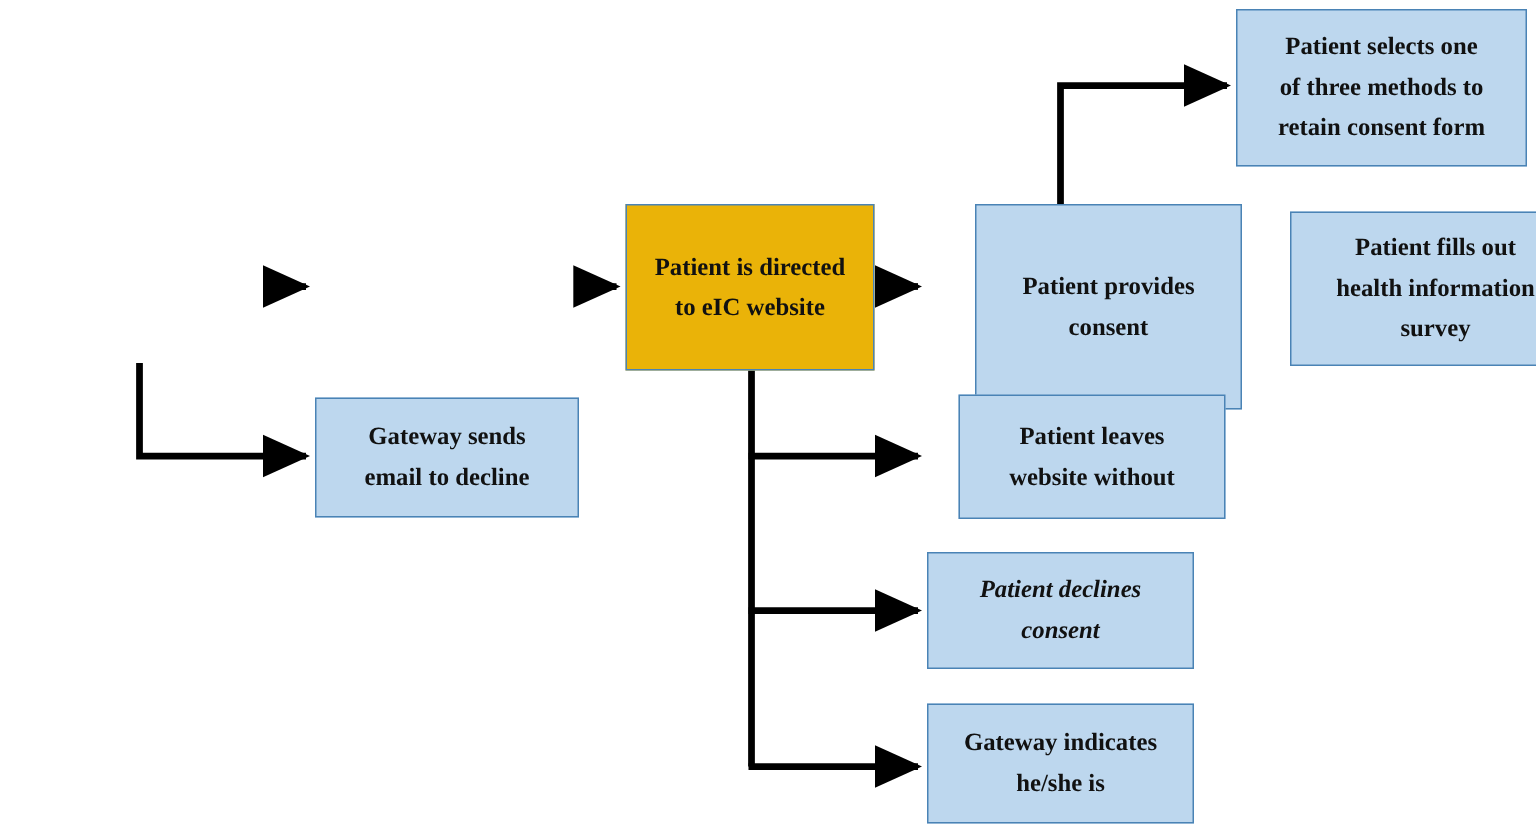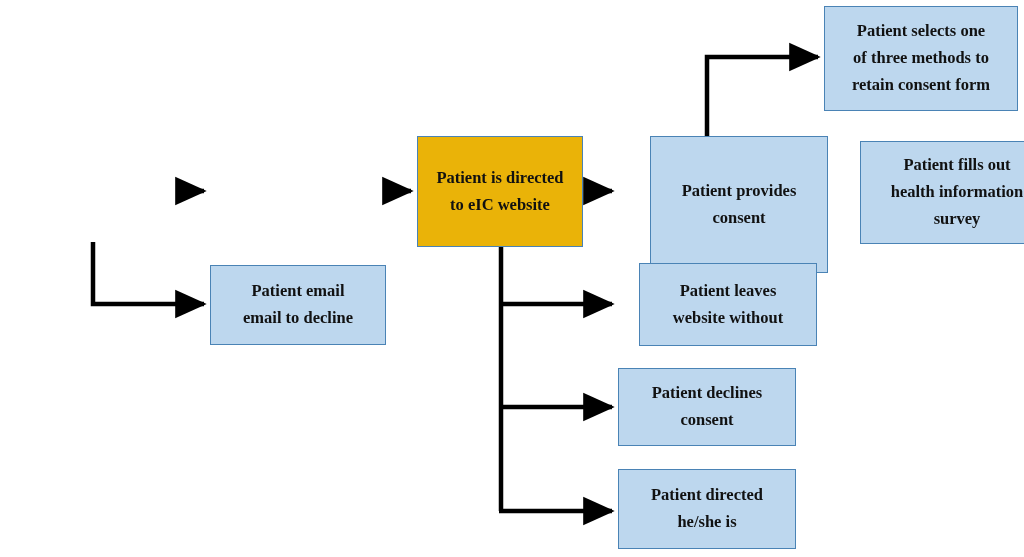--- a/index.html
+++ b/index.html
@@ -119,32 +119,32 @@
 retain consent form</span>
   </div>
 
   <div class="node" style="left: 860px; top: 141px; width: 194px; height: 103px; background: rgb(189, 215, 238); border-color: rgb(74, 131, 181); color: rgb(17, 17, 17);">
     <span class="node-label">Patient fills out
 health information
 survey</span>
   </div>
 
   <div class="node" style="left: 210px; top: 265px; width: 176px; height: 80px; background: rgb(189, 215, 238); border-color: rgb(74, 131, 181); color: rgb(17, 17, 17);">
-    <span class="node-label">Patient email
+    <span class="node-label">Gateway sends
 email to decline</span>
   </div>
 
   <div class="node" style="left: 618px; top: 263px; width: 178px; height: 83px; background: rgb(189, 215, 238); border-color: rgb(74, 131, 181); color: rgb(17, 17, 17); margin-left: 21px;">
     <span class="node-label">Patient leaves
 website without</span>
   </div>
 
-  <div class="node" style="left: 618px; top: 368px; width: 178px; height: 78px; background: rgb(189, 215, 238); border-color: rgb(74, 131, 181); color: rgb(17, 17, 17);">
+  <div class="node" style="left: 618px; top: 368px; width: 178px; height: 78px; background: rgb(189, 215, 238); border-color: rgb(74, 131, 181); color: rgb(17, 17, 17); font-style: italic;">
     <span class="node-label">Patient declines
 consent</span>
   </div>
 
   <div class="node" style="left: 618px; top: 469px; width: 178px; height: 80px; background: rgb(189, 215, 238); border-color: rgb(74, 131, 181); color: rgb(17, 17, 17);">
-    <span class="node-label">Patient directed
+    <span class="node-label">Gateway indicates
 he/she is</span>
   </div>
 
 </div>
 
 </body></html>

